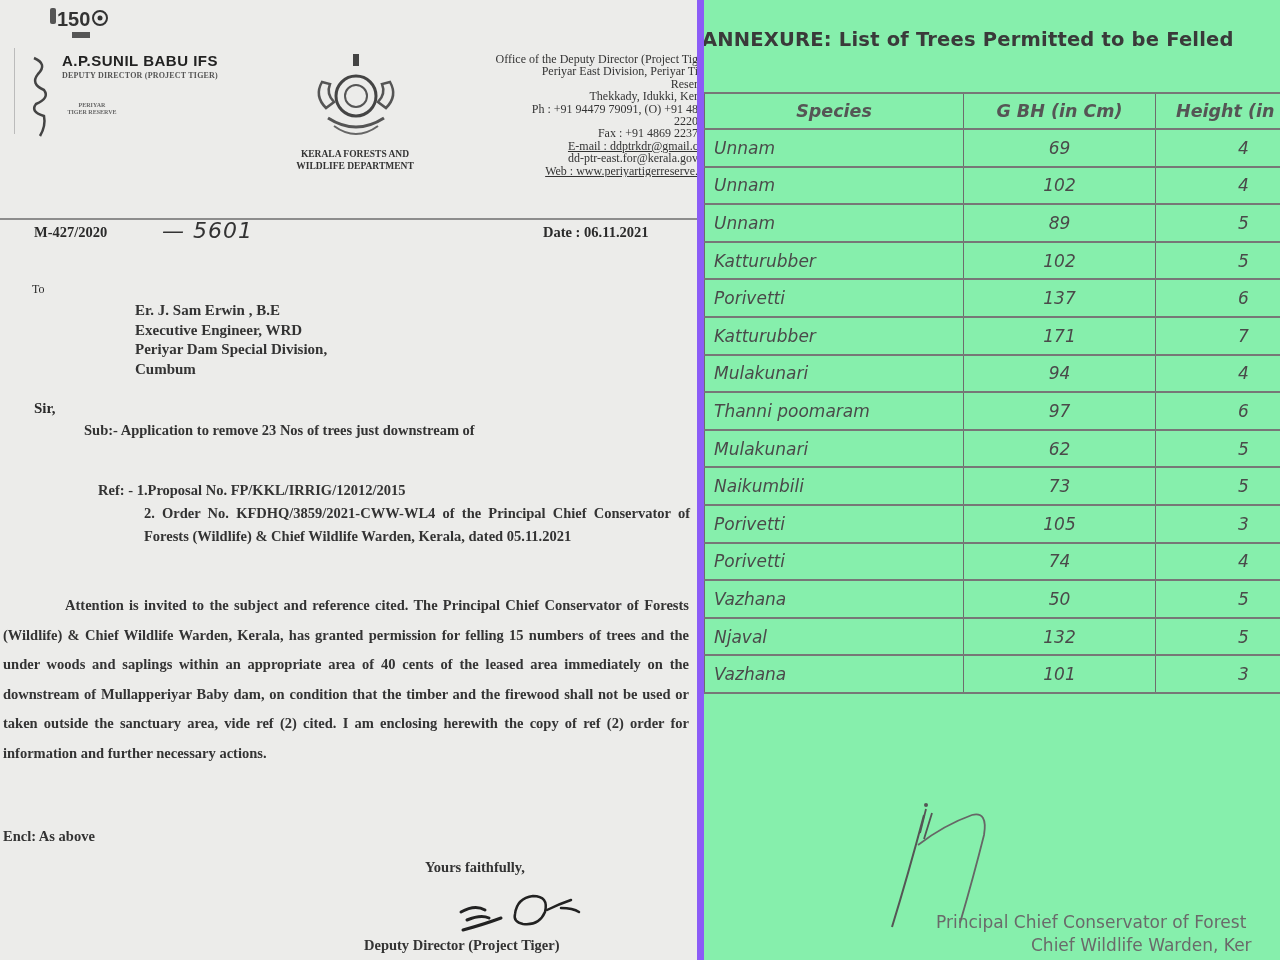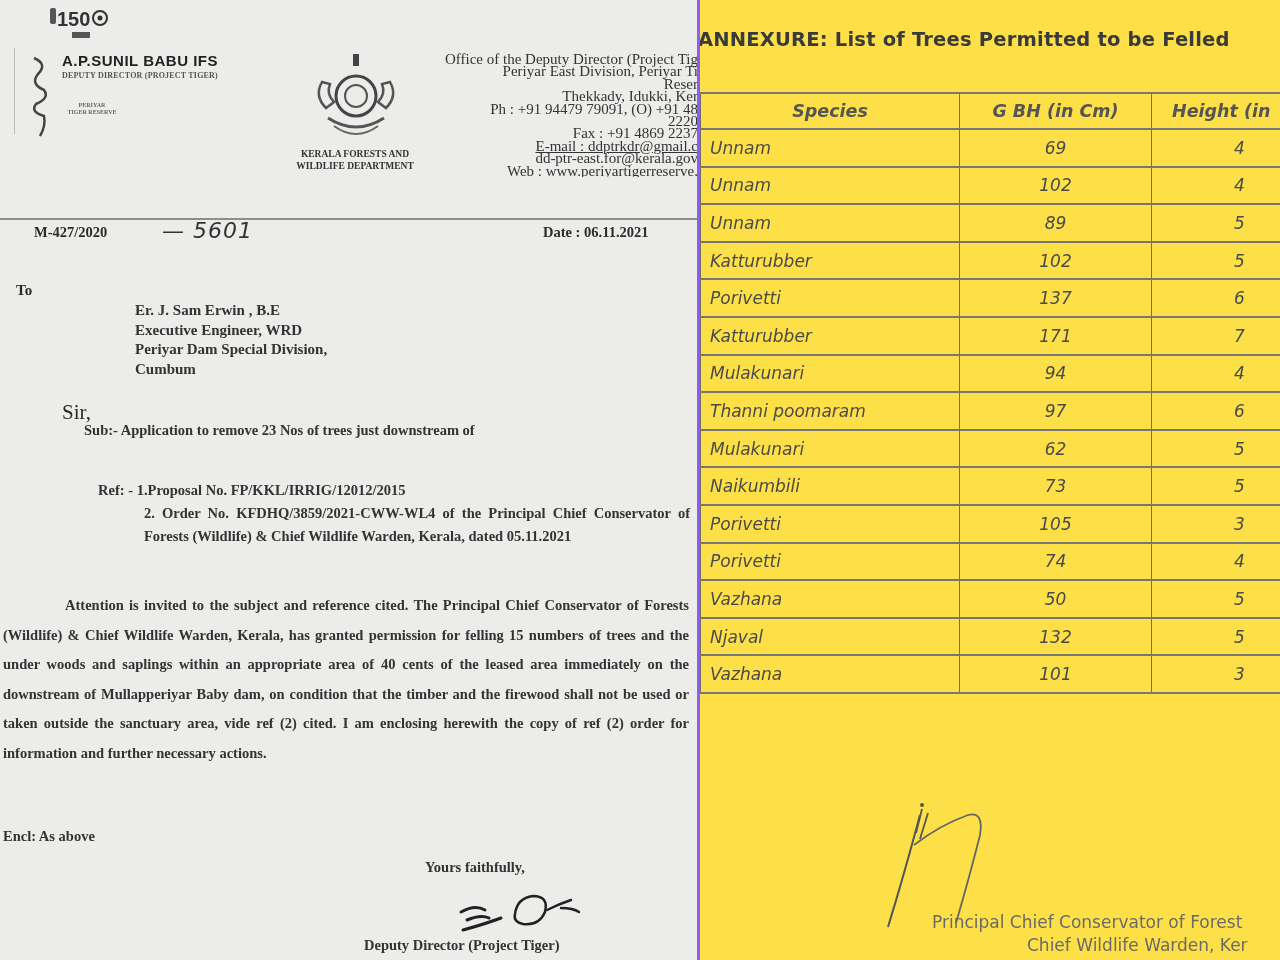--- a/index.html
+++ b/index.html
@@ -27,60 +27,60 @@
       position: absolute; left: 52px; top: 102px; font-size: 6px; font-weight: bold;
       color: #666; line-height: 7px; text-transform: uppercase; width: 80px; text-align: center;
     }
     .emblem { position: absolute; left: 304px; top: 52px; width: 104px; height: 96px; }
     .dept {
       position: absolute; left: 276px; top: 148px; width: 158px; text-align: center;
       font-size: 9.5px; font-weight: bold; line-height: 12px; color: #333; text-transform: uppercase;
     }
     .office {
       position: absolute; right: 2px; top: 53px; width: 260px; text-align: right;
-      font-size: 15px; line-height: 12.4px; color: #333; white-space: nowrap; overflow: hidden;
+      font-size: 12px; line-height: 12.4px; color: #333; white-space: nowrap; overflow: hidden;
     }
     .office .u { text-decoration: underline; }
     .hr { position: absolute; left: 0; top: 218px; width: 700px; height: 2px; background: #8d8d8d; }
     .refno {
       position: absolute; left: 34px; top: 224px; font-weight: bold; font-size: 14.5px; color: #2b2b2b;
     }
     .handno {
       position: absolute; left: 162px; top: 218px; font-family: "DejaVu Sans", sans-serif;
       font-style: italic; font-size: 22px; color: #333; letter-spacing: 1px;
     }
     .dateline {
       position: absolute; left: 530px; top: 224px; font-weight: bold; font-size: 14.5px; color: #2b2b2b; margin-left: 13px;
     }
-    .to { position: absolute; left: 16px; top: 282px; font-size: 15px; font-weight: bold; }
+    .to { position: absolute; left: 32px; top: 282px; font-size: 12px; font-weight: normal; }
     .addr {
       position: absolute; left: 135px; top: 301px; font-size: 15px; line-height: 19.5px; font-weight: bold; color: #333;
     }
-    .sir { position: absolute; left: 34px; top: 400px; font-size: 21px; font-weight: normal; margin-left: 28px; }
+    .sir { position: absolute; left: 34px; top: 400px; font-size: 15px; font-weight: bold; }
     .sub {
       position: absolute; left: 84px; top: 420px; font-size: 14.5px; line-height: 20px; font-weight: bold; color: #333;
     }
     .sub .l2 { padding-left: 56px; }
     .ref {
       position: absolute; left: 98px; top: 479px; font-size: 14.5px; line-height: 23px; font-weight: bold; color: #333;
     }
     .ref .r2 { padding-left: 46px; width: 592px; text-align: justify; text-align-last: left; }
     .body-para {
       position: absolute; left: 3px; top: 591px; width: 686px; font-size: 14.5px; line-height: 29.5px;
       font-weight: bold; color: #333; text-align: justify; text-indent: 62px;
     }
     .encl { position: absolute; left: 3px; top: 828px; font-size: 14.5px; font-weight: bold; color: #333; text-align: right; }
     .yours { position: absolute; left: 425px; top: 859px; font-size: 14.5px; font-weight: bold; color: #333; }
     .sig1 { position: absolute; left: 455px; top: 884px; width: 150px; height: 54px; }
     .deputy { position: absolute; left: 364px; top: 937px; font-size: 14.5px; font-weight: bold; color: #333; }
 
     
     .annex {
       position: absolute; left: 697px; top: 0; width: 583px; height: 960px;
-      background: #fde047; overflow: hidden; border-left: 3px solid #8b5cf6;
+      background: #86efac; overflow: hidden; border-left: 7px solid #8b5cf6;
       font-family: "DejaVu Sans", sans-serif;
     }
     .annex-title {
       position: absolute; left: -2px; top: 28px; font-weight: bold; font-size: 19.5px; color: #3a3a3a;
       white-space: nowrap; letter-spacing: 0.2px;
     }
     table.trees {
       position: absolute; left: 0; top: 92px; border-collapse: collapse; width: 640px;
       color: #4a4a4a; font-size: 17px;
     }

